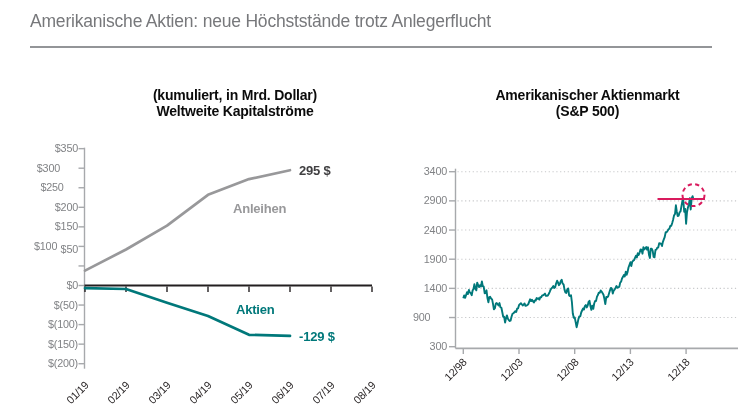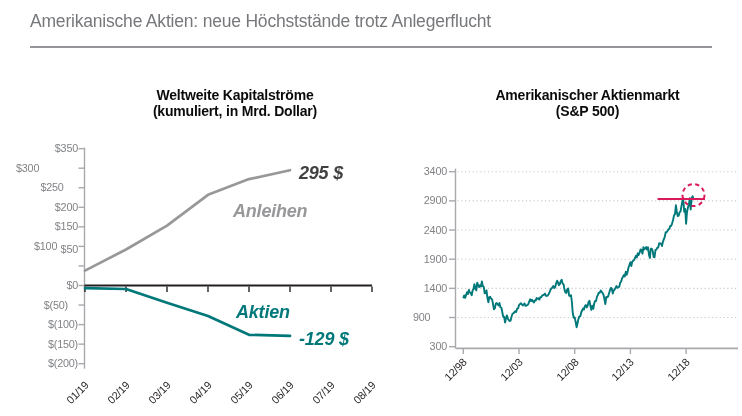--- a/index.html
+++ b/index.html
@@ -13,41 +13,41 @@
     font-size:17.5px;font-weight:400;letter-spacing:-0.2px;color:#77787B;
   }
   .hdr-rule{position:absolute;left:30px;top:46px;width:682px;height:2px;background:#939598;}
   .chart-title{
     position:absolute;text-align:center;font-weight:bold;font-size:14px;
     line-height:15.5px;color:#0b0b0b;letter-spacing:-0.2px;
   }
   .chart-title span{display:block;}
   #left-title{left:60px;top:88px;width:350px;}
   #right-title{left:415px;top:88px;width:345px;}
-  .series-label{position:absolute;font-weight:bold;font-size:18px;letter-spacing:-0.2px;white-space:nowrap;font-style:italic;}
+  .series-label{position:absolute;font-weight:bold;font-size:13px;letter-spacing:-0.2px;white-space:nowrap;}
   #anleihen-label{left:233px;top:201px;color:#98989A;}
   #anleihen-end{left:299px;top:163px;color:#414042;}
   #aktien-label{left:236px;top:302px;color:#00787A;}
   #aktien-end{left:299px;top:329px;color:#00787A;}
   .ticklabel{
     position:absolute;font-size:10.8px;height:13px;line-height:13px;
     letter-spacing:-0.2px;white-space:nowrap;
   }
 </style>
 </head>
 <body>
 
 <div id="stage">
 
   <h1 class="hdr-title">Amerikanische Aktien: neue Höchststände trotz Anlegerflucht</h1>
   <div class="hdr-rule"></div>
 
   <div id="left-title" class="chart-title">
+    <span>(kumuliert, in Mrd. Dollar)</span>
     <span>Weltweite Kapitalströme</span>
-    <span>(kumuliert, in Mrd. Dollar)</span>
   </div>
 
   <div id="right-title" class="chart-title">
     <span>Amerikanischer Aktienmarkt</span>
     <span>(S&amp;P 500)</span>
   </div>
 
   <svg id="chart-canvas" width="742" height="416">
       <line x1="84.5" y1="147.65" x2="84.5" y2="368.7" stroke="#A7A9AC" stroke-width="1.4"></line>
       <line x1="78.5" y1="148.65" x2="84.5" y2="148.65" stroke="#A7A9AC" stroke-width="1.4"></line>
@@ -97,28 +97,28 @@
       <line x1="657.5184" y1="199.11666666666665" x2="705.0184" y2="199.11666666666665" stroke="#D91A5D" stroke-width="2"></line>
       <circle cx="693.5" cy="195.1" r="11" fill="none" stroke="#D91A5D" stroke-width="2" stroke-dasharray="4.2 3.4"></circle>
     </svg>
 
   <span id="anleihen-label" class="series-label">Anleihen</span>
   <span id="anleihen-end" class="series-label">295 $</span>
   <span id="aktien-label" class="series-label">Aktien</span>
   <span id="aktien-end" class="series-label">-129 $</span>
 
 <span class="ticklabel" style="left: 26px; top: 142.15px; width: 52px; text-align: right; color: rgb(128, 130, 133);">$350</span>
-    <span class="ticklabel" style="left: 16px; top: 161.7px; width: 52px; text-align: left; color: rgb(128, 130, 133);">$300</span>
+    <span class="ticklabel" style="left: 8px; top: 161.7px; width: 52px; text-align: right; color: rgb(128, 130, 133);">$300</span>
     <span class="ticklabel" style="left: 26px; top: 181.25px; width: 52px; text-align: center; color: rgb(128, 130, 133);">$250</span>
     <span class="ticklabel" style="left: 26px; top: 200.8px; width: 52px; text-align: right; color: rgb(128, 130, 133);">$200</span>
     <span class="ticklabel" style="left: 26px; top: 220.35px; width: 52px; text-align: right; color: rgb(128, 130, 133);">$150</span>
     <span class="ticklabel" style="left: 34px; top: 239.9px; width: 52px; text-align: left; color: rgb(128, 130, 133);">$100</span>
     <span class="ticklabel" style="left: 26px; top: 243px; width: 52px; text-align: right; color: rgb(128, 130, 133);">$50</span>
     <span class="ticklabel" style="left: 26px; top: 279px; width: 52px; text-align: right; color: rgb(128, 130, 133);">$0</span>
-    <span class="ticklabel" style="left: 16px; top: 298.55px; width: 52px; text-align: right; color: rgb(128, 130, 133);">$(50)</span>
+    <span class="ticklabel" style="left: 26px; top: 298.55px; width: 52px; text-align: right; color: rgb(128, 130, 133);">$(50)</span>
     <span class="ticklabel" style="left: 26px; top: 318.1px; width: 52px; text-align: right; color: rgb(128, 130, 133);">$(100)</span>
     <span class="ticklabel" style="left: 26px; top: 337.65px; width: 52px; text-align: right; color: rgb(128, 130, 133);">$(150)</span>
     <span class="ticklabel" style="left: 26px; top: 357.2px; width: 52px; text-align: right; color: rgb(128, 130, 133);">$(200)</span>
     <span class="ticklabel" style="left: 35px; top: 377px; width: 52px; text-align: right; color: rgb(35, 31, 32); transform: rotate(-45deg); transform-origin: 100% 50%;">01/19</span>
     <span class="ticklabel" style="left: 76px; top: 377px; width: 52px; text-align: right; color: rgb(35, 31, 32); transform: rotate(-45deg); transform-origin: 100% 50%;">02/19</span>
     <span class="ticklabel" style="left: 117px; top: 377px; width: 52px; text-align: right; color: rgb(35, 31, 32); transform: rotate(-45deg); transform-origin: 100% 50%;">03/19</span>
     <span class="ticklabel" style="left: 158px; top: 377px; width: 52px; text-align: right; color: rgb(35, 31, 32); transform: rotate(-45deg); transform-origin: 100% 50%;">04/19</span>
     <span class="ticklabel" style="left: 199px; top: 377px; width: 52px; text-align: right; color: rgb(35, 31, 32); transform: rotate(-45deg); transform-origin: 100% 50%;">05/19</span>
     <span class="ticklabel" style="left: 240px; top: 377px; width: 52px; text-align: right; color: rgb(35, 31, 32); transform: rotate(-45deg); transform-origin: 100% 50%;">06/19</span>
     <span class="ticklabel" style="left: 281px; top: 377px; width: 52px; text-align: right; color: rgb(35, 31, 32); transform: rotate(-45deg); transform-origin: 100% 50%;">07/19</span>

